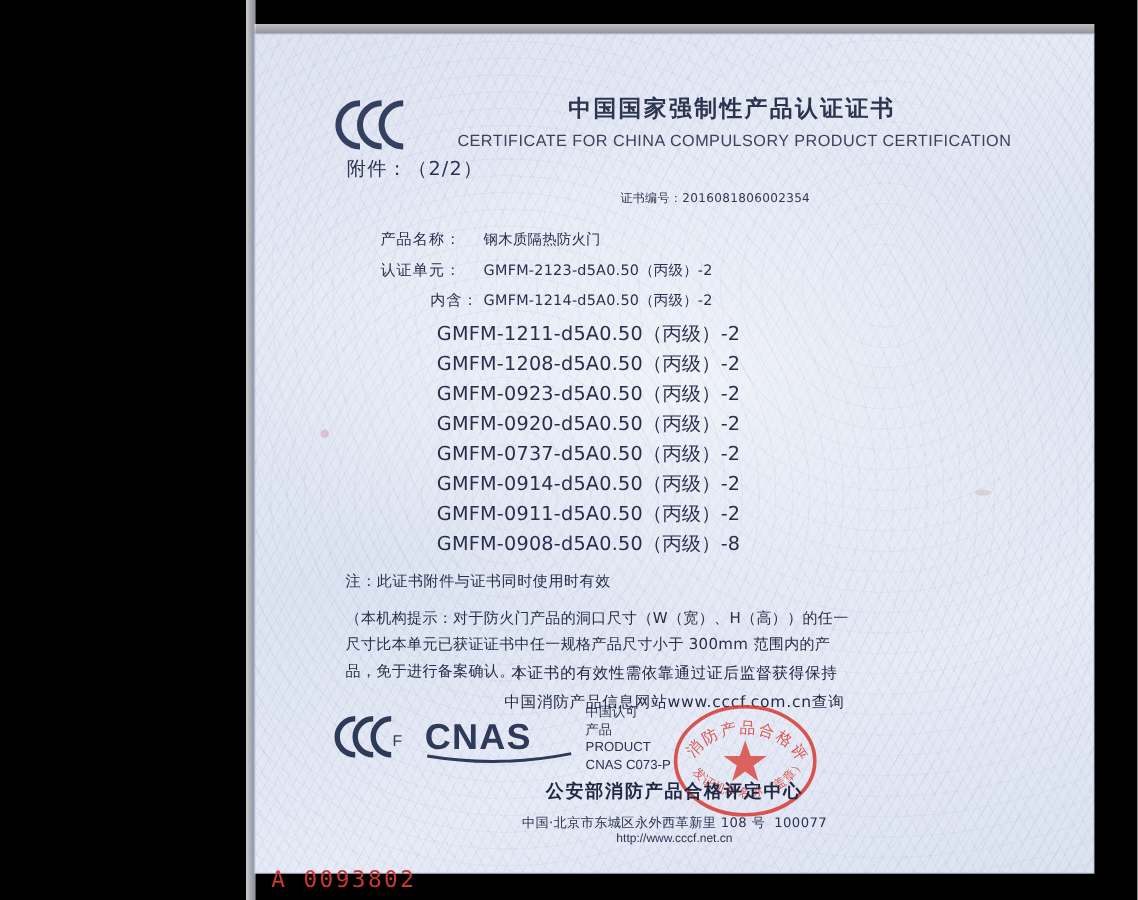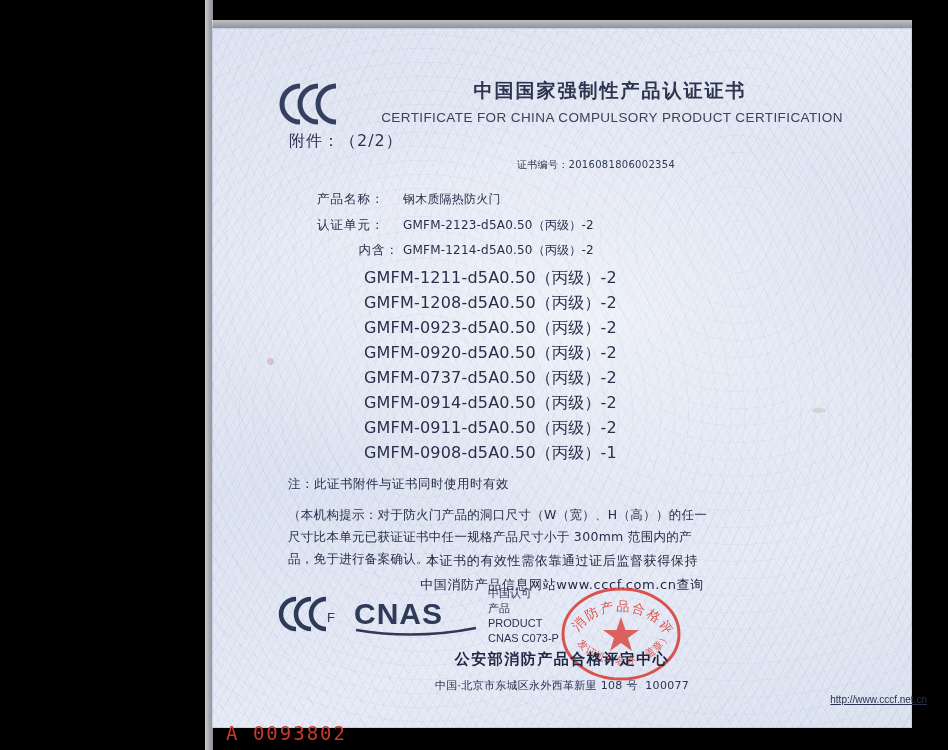--- a/index.html
+++ b/index.html
@@ -218,27 +218,26 @@
     left: 0; width: 700px;
     top: 650px;
     text-align: center;
     font-family: "DejaVu Sans", sans-serif;
     font-size: 11px;
     color: #2a3250;
     letter-spacing: .3px;
   }
   .footer-url {
     position: absolute;
-    left: 15px; width: 700px;
+    left: 0; width: 700px;
     top: 666px;
-    text-align: right;
+    text-align: center;
     font-family: "Liberation Sans", sans-serif;
     font-size: 10px;
     color: #2a3250;
-    text-decoration: underline;
   }
   
   .seal {
     position: absolute;
     left: 345px;
     top: 555px;
     width: 128px;
     height: 102px;
     opacity: .82;
   }
@@ -311,21 +310,21 @@
         <span class="label right">内含：</span><span class="value">GMFM-1214-d5A0.50（丙级）-2</span>
       </div>
 
       <div class="sub-row" style="top:240px;">GMFM-1211-d5A0.50（丙级）-2</div>
       <div class="sub-row" style="top:265px;">GMFM-1208-d5A0.50（丙级）-2</div>
       <div class="sub-row" style="top:290px;">GMFM-0923-d5A0.50（丙级）-2</div>
       <div class="sub-row" style="top:315px;">GMFM-0920-d5A0.50（丙级）-2</div>
       <div class="sub-row" style="top:340px;">GMFM-0737-d5A0.50（丙级）-2</div>
       <div class="sub-row" style="top:365px;">GMFM-0914-d5A0.50（丙级）-2</div>
       <div class="sub-row" style="top:390px;">GMFM-0911-d5A0.50（丙级）-2</div>
-      <div class="sub-row" style="top:415px;">GMFM-0908-d5A0.50（丙级）-1</div>
+      <div class="sub-row" style="top:415px;">GMFM-0908-d5A0.50（丙级）-8</div>
 
       <div class="note" style="top:448px;">注：此证书附件与证书同时使用时有效</div>
 
       <div class="para" style="top:476px;">（本机构提示：对于防火门产品的洞口尺寸（W（宽）、H（高））的任一尺寸比本单元已获证证书中任一规格产品尺寸小于 300mm 范围内的产品，免于进行备案确认。）</div>
 
       <div class="valid-line" style="top:524px;">本证书的有效性需依靠通过证后监督获得保持</div>
       <div class="valid-line" style="top:548px;">中国消防产品信息网站www.cccf.com.cn查询</div>
 
       <div class="ccc-small">
         <svg width="66" height="50" viewBox="0 0 66 50">

